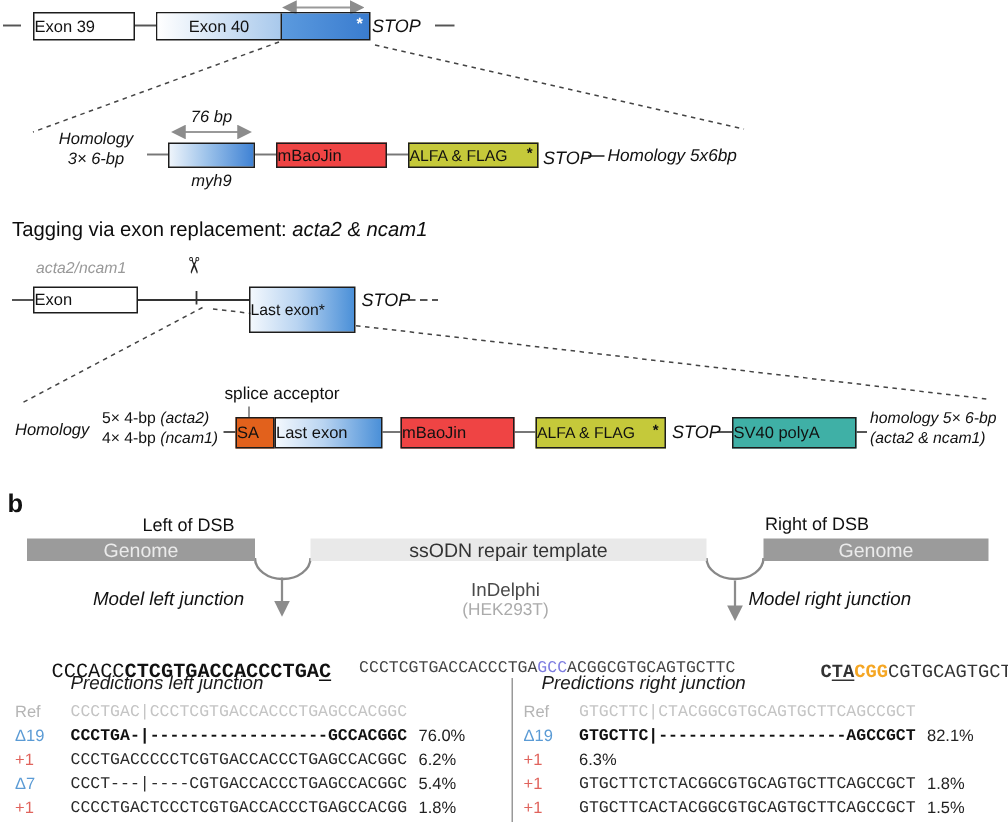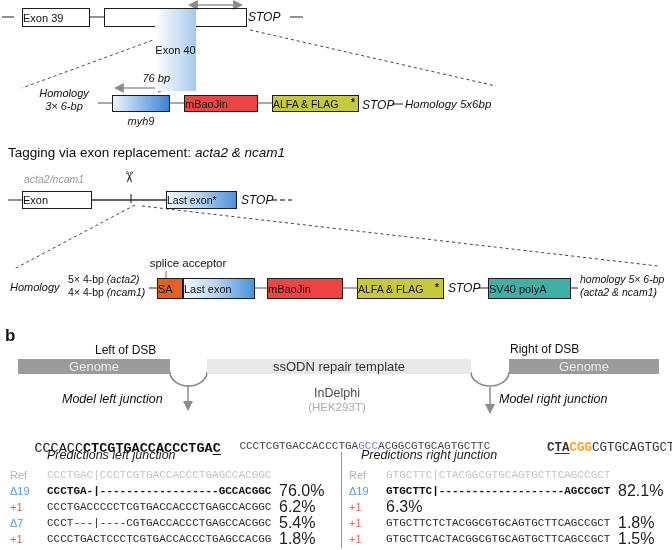--- a/index.html
+++ b/index.html
@@ -26,21 +26,21 @@
   .gray-it{color:#999;}
   .barL{background:#9b9b9b;color:#ebebeb;}
   .barT{background:#e9e9e9;color:#333;}
   .bar{position:absolute;height:15px;display:flex;align-items:center;justify-content:center;
        font-size:13px;}
   .ttitle{font-style:italic;font-size:12.5px;color:#1a1a1a;}
   .trow{display:flex;align-items:center;height:16px;}
   .tlabel{width:37px;font-size:11px;flex:0 0 37px;}
   .tseq{font-family:"Liberation Mono","DejaVu Sans Mono",monospace;font-size:11px;
         width:232px;flex:0 0 232px;white-space:pre;color:#2a2a2a;}
-  .tpct{font-size:16px;color:#222;}
+  .tpct{font-size:11px;color:#222;}
   .c-ref{color:#b5b5b5;}
   .c-del{color:#5b9bd5;}
   .c-ins{color:#e0635c;}
   .s-ref{color:#c4c4c4;}
   .s-bold{font-weight:bold;color:#111;}
   .ul{text-decoration:underline;text-underline-offset:2px;}
   .seq-blue{color:#7d7ce0;}
   .seq-orange{color:#f5a623;font-weight:bold;}
   .vline{position:absolute;width:1px;background:#999;}
 </style>
@@ -88,35 +88,35 @@
 
     <path d="M 170 372 A 18.5 14 0 0 0 207 372" stroke="#888" stroke-width="1.6" fill="none"></path>
     <path d="M 471 372 A 19 14 0 0 0 509 372" stroke="#888" stroke-width="1.6" fill="none"></path>
     <line x1="188" y1="385" x2="188" y2="409" stroke="#8c8c8c" stroke-width="1.5" marker-end="url(#ah)"></line>
     <line x1="490" y1="387" x2="490" y2="412" stroke="#8c8c8c" stroke-width="1.5" marker-end="url(#ah)"></line>
   </svg>
 
   <div class="box white" style="left:22px;top:8px;width:68px;height:19px;">
     <span>Exon 39</span>
   </div>
-  <div class="box" style="left:104px;top:8px;width:143px;height:19px;padding:0;flex-direction:column;">
+  <div class="box" style="left:104px;top:8px;width:143px;height:19px;padding:0;">
     <span class="seg1" style="flex:0 0 82px;">
       <span>Exon 40</span>
     </span>
     <span class="seg2">
       <span class="abs" style="right:4px;top:1px;color:#fff;font-size:11px;font-weight:bold;">*</span>
     </span>
   </div>
   <div class="abs it" style="left:248px;top:10px;font-size:12px;">STOP</div>
 
   <div class="abs it" style="left:30px;top:87px;width:68px;text-align:center;font-size:11px;line-height:13px;">
     <div>Homology</div>
     <div>3× 6-bp</div>
   </div>
-  <div class="abs it" style="left:112px;top:72px;width:58px;text-align:right;font-size:11px;">76 bp</div>
+  <div class="abs it" style="left:112px;top:72px;width:58px;text-align:center;font-size:11px;">76 bp</div>
   <div class="box gradblue2" style="left:112px;top:95px;width:58px;height:17px;"></div>
   <div class="abs it" style="left:112px;top:115px;width:58px;text-align:center;font-size:11px;">myh9</div>
   <div class="box green" style="left:184px;top:95px;width:74px;height:17px;">
     <span>mBaoJin</span>
   </div>
   <div class="box olive" style="left:272px;top:95px;width:87px;height:17px;font-size:10.5px;">
     <span>ALFA &amp; FLAG</span>
     <span class="abs" style="right:3px;top:1px;font-size:10px;font-weight:bold;">*</span>
   </div>
   <div class="abs it" style="left:362px;top:98px;font-size:12px;">STOP</div>
@@ -124,21 +124,21 @@
 
   <div class="abs" style="left:8px;top:145px;font-size:13.5px;color:#0d0d0d;">
     <span>Tagging via exon replacement: </span><span class="it">acta2 &amp; ncam1</span>
   </div>
 
   <div class="abs it gray-it" style="left:24px;top:173px;font-size:10.5px;">acta2/ncam1</div>
   <div class="abs" style="left:123px;top:168px;font-size:15px;color:#222;transform:rotate(90deg);">✂</div>
   <div class="box white" style="left:22px;top:191px;width:70px;height:18px;">
     <span>Exon</span>
   </div>
-  <div class="box gradblue" style="left:166px;top:191px;width:71px;height:18px;font-size:10.5px;">
+  <div class="box gradblue" style="left:166px;top:191px;width:71px;height:31px;font-size:10.5px;">
     <span>Last exon*</span>
   </div>
   <div class="abs it" style="left:241px;top:193px;font-size:12px;">STOP</div>
 
   <div class="abs" style="left:128px;top:257px;width:120px;text-align:center;font-size:11.5px;">splice acceptor</div>
   <div class="abs it" style="left:10px;top:281px;font-size:11px;">Homology</div>
   <div class="abs" style="left:68px;top:273px;font-size:10.5px;line-height:13px;">
     <div><span>5× 4-bp </span><span class="it">(acta2)</span></div>
     <div><span>4× 4-bp </span><span class="it">(ncam1)</span></div>
   </div>

